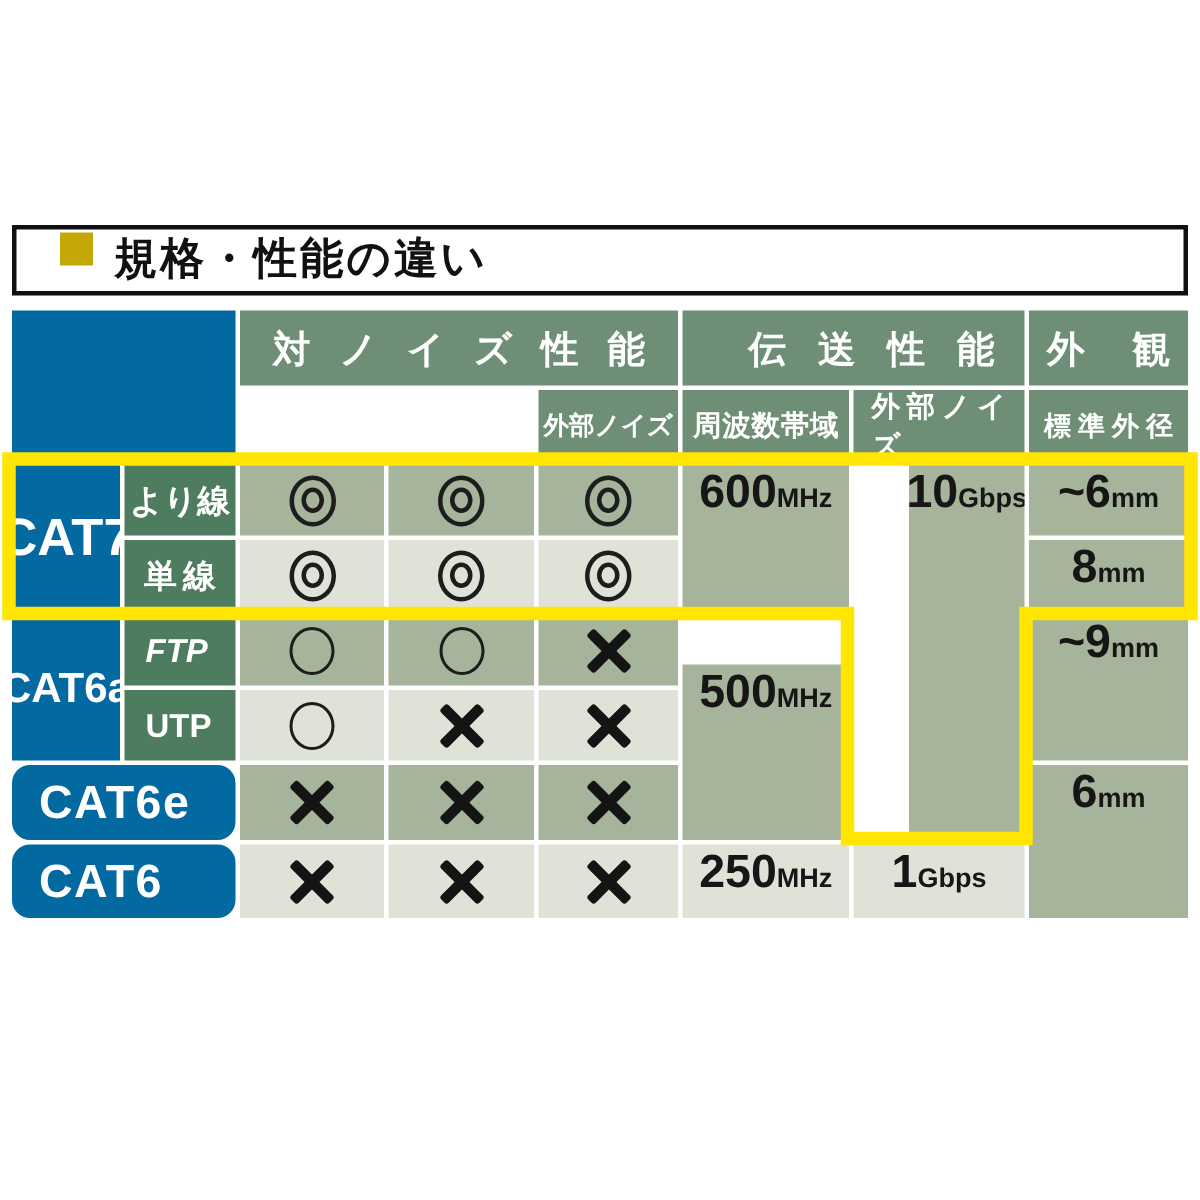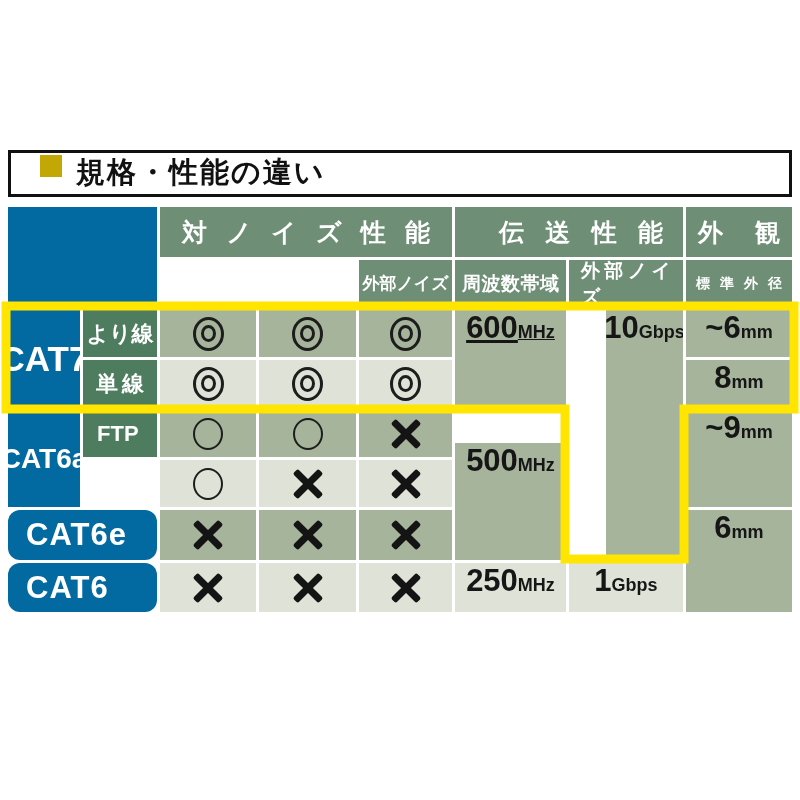--- a/index.html
+++ b/index.html
@@ -85,40 +85,40 @@
 
     <div class="cell bg-head h-sub" style="grid-area:2/5/3/6;font-size:17px;">
       <span>外部ノイズ</span>
     </div>
     <div class="cell bg-head h-sub" style="grid-area:2/6/3/7;font-size:19px;">
       <span class="jtext" style="padding:0 7px;">周波数帯域</span>
     </div>
     <div class="cell bg-head h-sub" style="grid-area:2/7/3/8;font-size:19px;">
       <span class="jtext" style="padding:0 12px;">外部ノイズ</span>
     </div>
-    <div class="cell bg-head h-sub" style="grid-area:2/8/3/9;font-size:14px;">
+    <div class="cell bg-head h-sub" style="grid-area:2/8/3/9;font-size:18px;">
       <span class="jtext" style="padding:0 10px;">標準外径</span>
     </div>
 
     <div class="cell bg-dark cat-label f-cat7" style="grid-area:3/1/5/2;">
       <span>CAT7</span>
     </div>
     <div class="cell bg-mid sub-label" style="grid-area:3/2/4/3;">
       <span>より線</span>
     </div>
     <div class="cell bg-sage" style="grid-area:3/3/4/4;">
       <span class="sym sym-double-circle"></span>
     </div>
     <div class="cell bg-sage" style="grid-area:3/4/4/5;">
       <span class="sym sym-double-circle"></span>
     </div>
     <div class="cell bg-sage" style="grid-area:3/5/4/6;">
       <span class="sym sym-double-circle"></span>
     </div>
-    <div class="cell bg-sage val" style="grid-area:3/6/5/7;text-decoration:underline;">
+    <div class="cell bg-sage val" style="grid-area:3/6/5/7;">
       <span class="num">600</span>
         <span class="unit">MHz</span>
     </div>
     <div class="cell bg-sage val" style="grid-area:3/7/8/8;margin-left:37px;">
       <span class="num">10</span>
         <span class="unit">Gbps</span>
     </div>
     <div class="cell bg-sage val" style="grid-area:3/8/4/9;">
       <span class="num">~6</span>
         <span class="unit">mm</span>
@@ -137,41 +137,44 @@
       <span class="sym sym-double-circle"></span>
     </div>
     <div class="cell bg-sage val" style="grid-area:4/8/5/9;">
       <span class="num">8</span>
         <span class="unit">mm</span>
     </div>
 
     <div class="cell bg-dark cat-label f-cat6a" style="grid-area:5/1/7/2;">
       <span>CAT6a</span>
     </div>
-    <div class="cell bg-mid sub-label" style="grid-area:5/2/6/3;">
+    <div class="cell bg-mid sub-label" style="grid-area:5/2/6/3;font-style:italic;">
       <span class="jtext" style="padding:0 14px;">FTP</span>
     </div>
     <div class="cell bg-sage" style="grid-area:5/3/6/4;">
       <span class="sym sym-circle"></span>
     </div>
     <div class="cell bg-sage" style="grid-area:5/4/6/5;">
       <span class="sym sym-circle"></span>
     </div>
     <div class="cell bg-sage" style="grid-area:5/5/6/6;">
       <span class="sym sym-cross"></span>
     </div>
     <div class="cell bg-sage val" style="grid-area:5/6/8/7;margin-top:33px;">
       <span class="num">500</span>
         <span class="unit">MHz</span>
     </div>
     <div class="cell bg-sage val" style="grid-area:5/8/7/9;">
       <span class="num">~9</span>
         <span class="unit">mm</span>
     </div>
 
+    <div class="cell bg-mid sub-label" style="grid-area:6/2/7/3;">
+      <span class="jtext" style="padding:0 14px;">UTP</span>
+    </div>
     <div class="cell bg-light" style="grid-area:6/3/7/4;">
       <span class="sym sym-circle"></span>
     </div>
     <div class="cell bg-light" style="grid-area:6/4/7/5;">
       <span class="sym sym-cross"></span>
     </div>
     <div class="cell bg-light" style="grid-area:6/5/7/6;">
       <span class="sym sym-cross"></span>
     </div>
 

